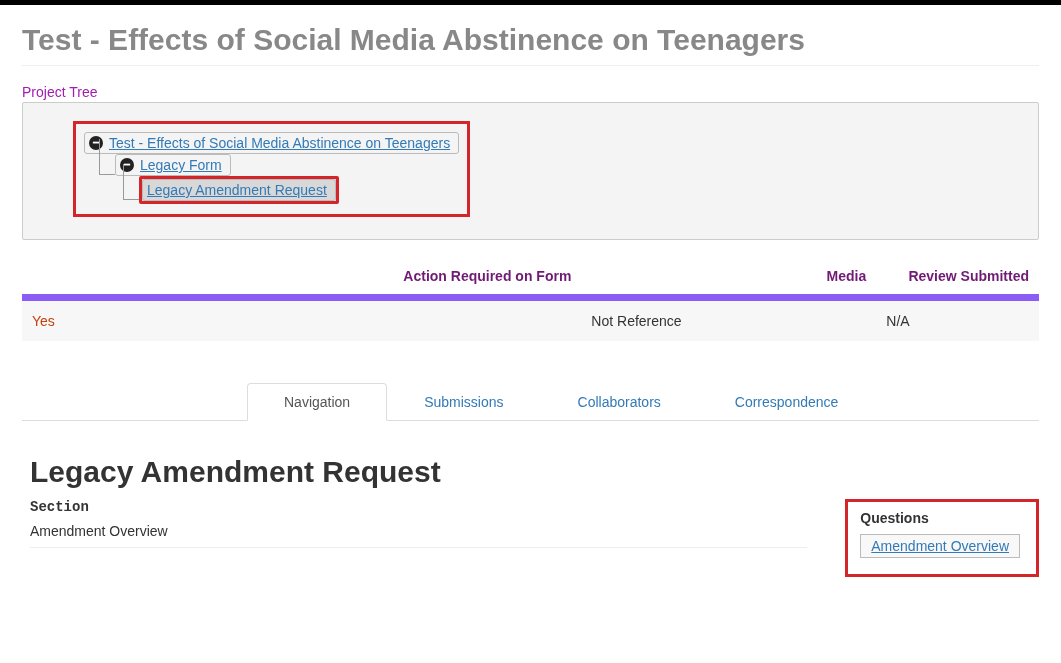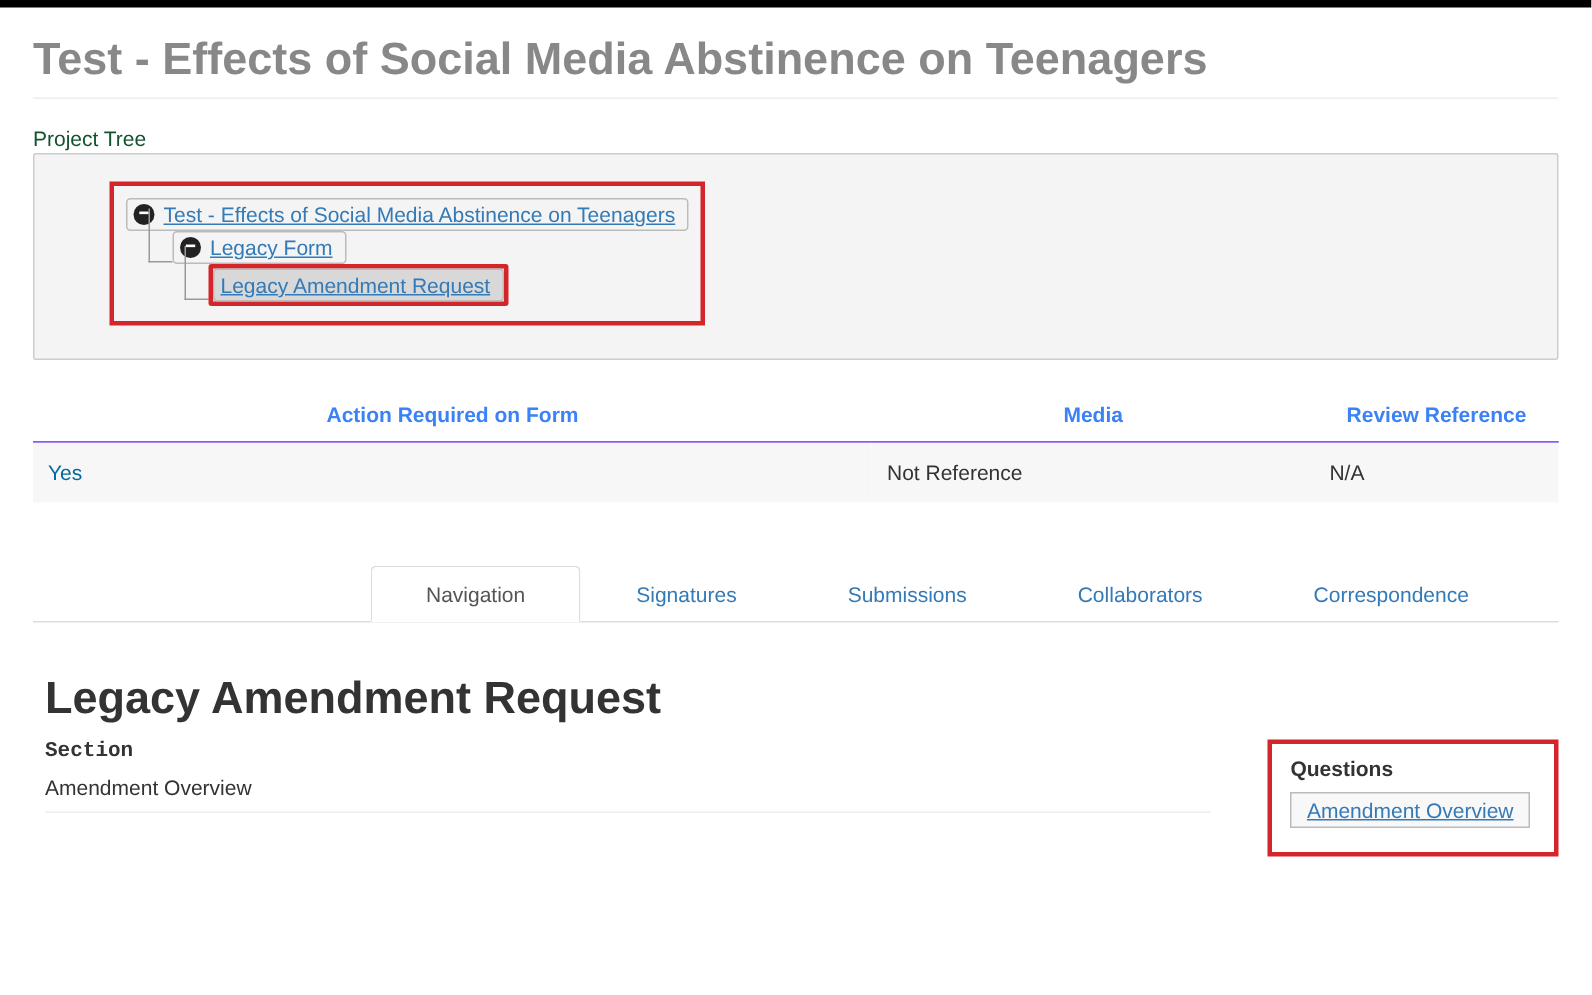--- a/index.html
+++ b/index.html
@@ -20,21 +20,21 @@
   h1.page-title {
     font-size: 30px;
     font-weight: 700;
     color: #888888;
     margin: 6px 0 18px 0;
     border-bottom: 1px solid #eee;
     padding-bottom: 8px;
   }
   .project-tree-label {
     font-size: 14px;
-    color: #14532d;
+    color: #a21caf;
     margin-bottom: 2px;
   }
   .project-tree-box {
     border: 1px solid #ccc;
     background: #f4f4f4;
     padding: 18px 18px 22px 18px;
     border-radius: 2px;
   }
   .highlight-box {
     border: 3px solid #d4252a;
@@ -105,32 +105,32 @@
     border: 1px solid #bbb;
   }
 
   
   table.status-table {
     width: 100%;
     border-collapse: collapse;
     margin-top: 18px;
   }
   table.status-table th {
-    text-align: center;
+    text-align: right;
     font-weight: 700;
     padding: 10px 10px;
-    border-bottom: 1px solid #8b5cf6;
-    color: #3b82f6;
+    border-bottom: 7px solid #8b5cf6;
+    color: #701a75;
   }
   table.status-table td {
     padding: 12px 10px;
     background: #f7f7f7;
   }
   table.status-table td a {
-    color: #0369a1;
+    color: #c2410c;
     text-decoration: none;
   }
 
   
   .tabbar {
     display: flex;
     border-bottom: 1px solid #ddd;
     margin-top: 42px;
     padding-left: 225px;
     gap: 0;
@@ -234,35 +234,34 @@
       </div>
 
     </div>
   </div>
 
   <table class="status-table">
     <thead>
       <tr>
         <th style="width:55%">Action Required on Form</th>
         <th style="width:29%">Media</th>
-        <th>Review Reference</th>
+        <th>Review Submitted</th>
       </tr>
     </thead>
     <tbody>
       <tr>
         <td><a href="#">Yes</a></td>
         <td>Not Reference</td>
         <td>N/A</td>
       </tr>
     </tbody>
   </table>
 
   <div class="tabbar" id="tabbar">
       <div class="tab active">Navigation</div>
-      <div class="tab">Signatures</div>
       <div class="tab">Submissions</div>
       <div class="tab">Collaborators</div>
       <div class="tab">Correspondence</div>
     </div>
 
   <h2 class="section-title">Legacy Amendment Request</h2>
 
   <div class="section-columns">
     <div class="section-left">
       <div class="col-head">Section</div>

